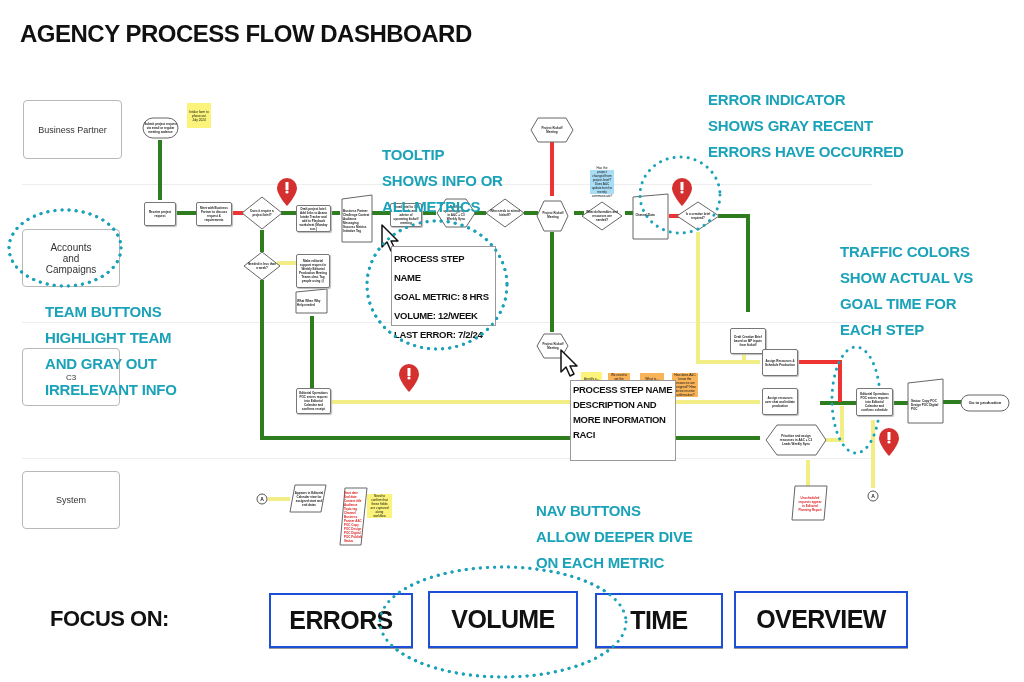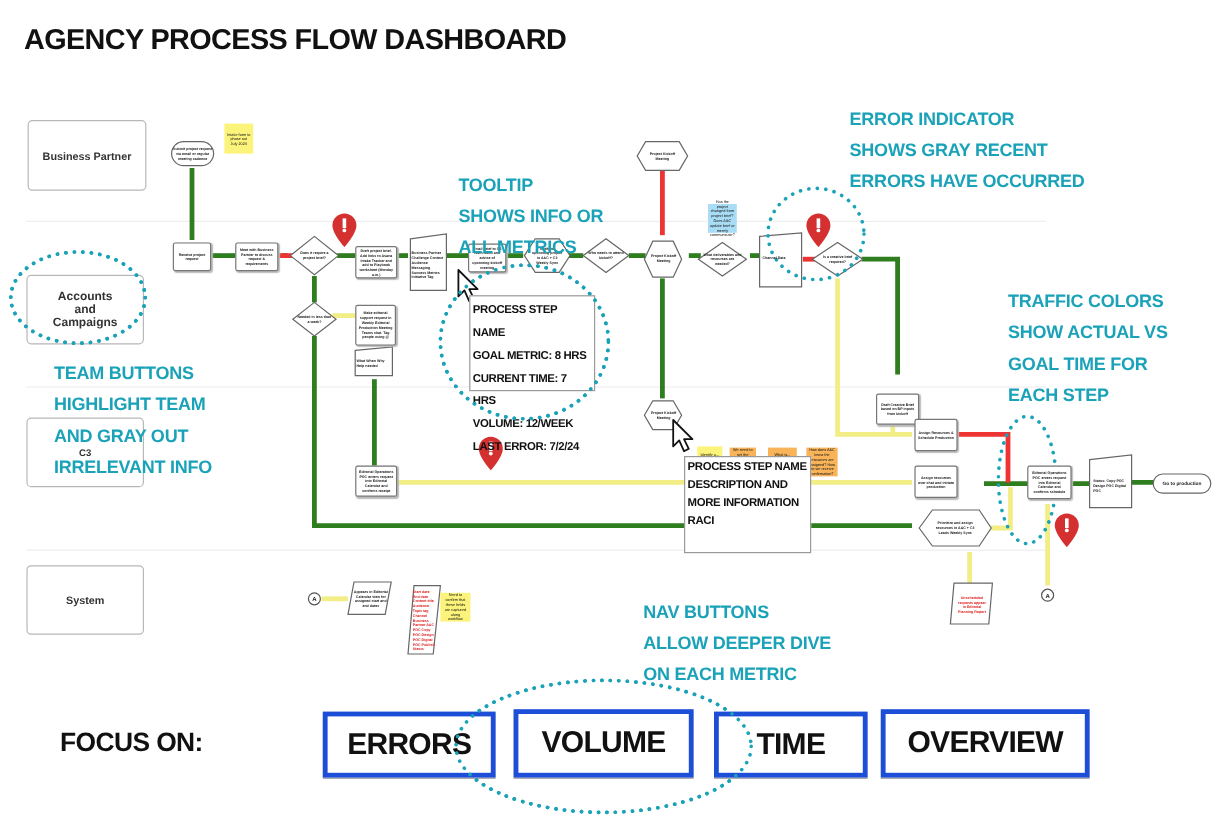--- a/index.html
+++ b/index.html
@@ -2,30 +2,30 @@
 <html><head>
 <meta charset="utf-8">
 <style>
   * { box-sizing: border-box; margin: 0; padding: 0; }
   html, body { width: 1024px; height: 682px; background: #ffffff; overflow: hidden; }
   body { position: relative; font-family: "Liberation Sans", sans-serif; color: #111; }
   .title { position: absolute; left: 20px; top: 20px; font-size: 24px; font-weight: bold; letter-spacing: -0.5px; color: #111; }
   .lane-line { position: absolute; height: 1px; background: #eeeeee; }
   .lane-btn { position: absolute; border: 1.5px solid #b8b8b8; border-radius: 4px; background: #fff;
     display: flex; align-items: center; justify-content: center; text-align: center;
-    font-weight: bold; font-size: 9px; color: #333; cursor: pointer; }
+    font-weight: normal; font-size: 9px; color: #333; cursor: pointer; }
   .anno { position: absolute; color: #1aa2b8; font-weight: bold; font-size: 15px; line-height: 26px; letter-spacing: -0.2px; white-space: nowrap; }
   .anno div { display: block; }
   .node { position: absolute; font-size: 3px; font-weight: bold; text-align: center; color: #222; line-height: 4px;
     display: flex; align-items: center; justify-content: center; }
   .box { border: 1.5px solid #777; border-radius: 2px; background: #fff; box-shadow: 1px 1px 1px #bbb; padding: 2px; }
   .sticky { position: absolute; font-size: 3.2px; line-height: 4px; text-align: center; padding: 2px; display: flex; align-items: center; justify-content: center; }
   .tooltip { position: absolute; background: #fff; border: 1px solid #999; font-weight: bold; font-size: 9.5px; line-height: 19px; color: #111; padding: 2px 2px; letter-spacing: -0.3px; }
   .focus-label { position: absolute; left: 50px; top: 606px; font-weight: bold; font-size: 22px; letter-spacing: -0.5px; }
-  .nav-btn { position: absolute; border: 4px solid #1d4ed8; background: #fff; display: flex; align-items: center; justify-content: center;
+  .nav-btn { position: absolute; border: 2px solid #1d4ed8; background: #fff; display: flex; align-items: center; justify-content: center;
     font-weight: bold; font-size: 25px; letter-spacing: -0.6px; color: #111; cursor: pointer; box-shadow: 0 1px 0 #999; }
   svg.overlay { position: absolute; left: 0; top: 0; pointer-events: none; }
   .redtext { color: #d22; }
 </style>
 </head>
 <body>
 
 <div class="title">AGENCY PROCESS FLOW DASHBOARD</div>
 
 <div class="lane-line" style="left:22px; top:184px; width:850px;"></div>
@@ -200,21 +200,20 @@
 <div class="sticky" style="left:590px; top:170px; width:24px; height:24px; background:#a9dcf5;">Has the project changed from project brief? Does A&amp;C update brief or merely communicate?</div>
 <div class="sticky" style="left:581px; top:372px; width:21px; height:14px; background:#fbf37a;">Identify a...</div>
 <div class="sticky" style="left:608px; top:373px; width:22px; height:12px; background:#f9b45a;">We need to set the stor...</div>
 <div class="sticky" style="left:640px; top:373px; width:24px; height:12px; background:#f9b45a;">What is...</div>
 <div class="sticky" style="left:672px; top:373px; width:26px; height:24px; background:#f9b45a;">How does A&amp;C know the resources are assigned? How do we receive confirmation?</div>
 <div class="sticky" style="left:367px; top:494px; width:25px; height:24px; background:#fbf37a;">Need to confirm that these fields are captured along workflow</div>
 
 <div class="tooltip" style="left:391px; top:246px; width:105px; height:80px;">
   <div>PROCESS STEP NAME</div>
   <div>GOAL METRIC: 8 HRS</div>
-  <div>CURRENT TIME: 7 HRS</div>
   <div>VOLUME: 12/WEEK</div>
   <div>LAST ERROR: 7/2/24</div>
 </div>
 <div class="tooltip" style="left:570px; top:380px; width:106px; height:81px; line-height:15px; padding-top:1px;">
   <div>PROCESS STEP NAME</div>
   <div>DESCRIPTION AND</div>
   <div>MORE INFORMATION</div>
   <div>RACI</div>
 </div>
 

